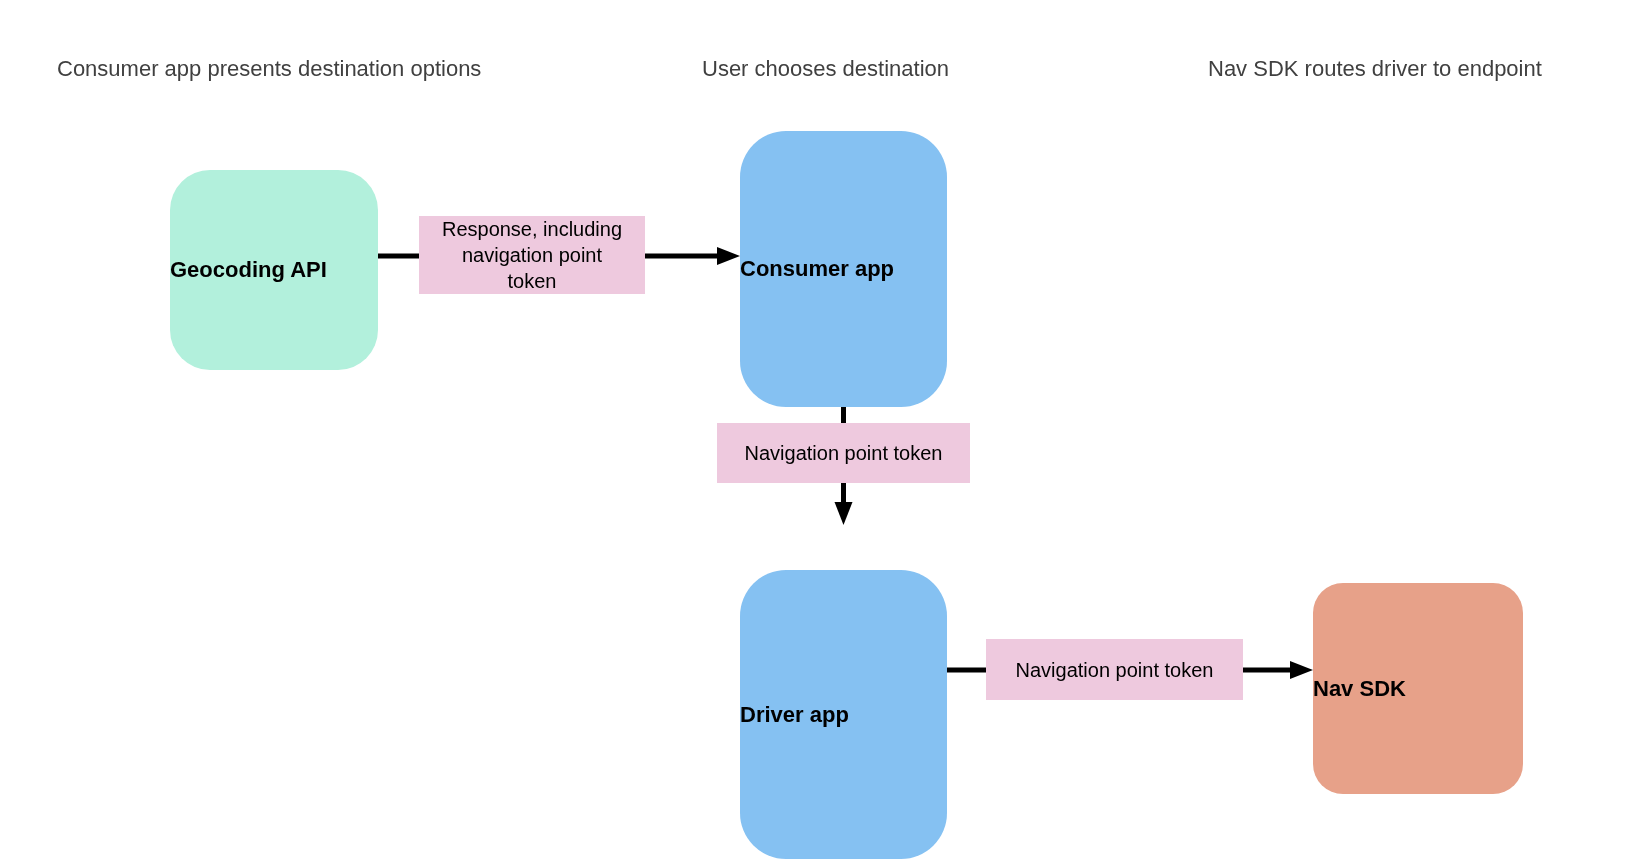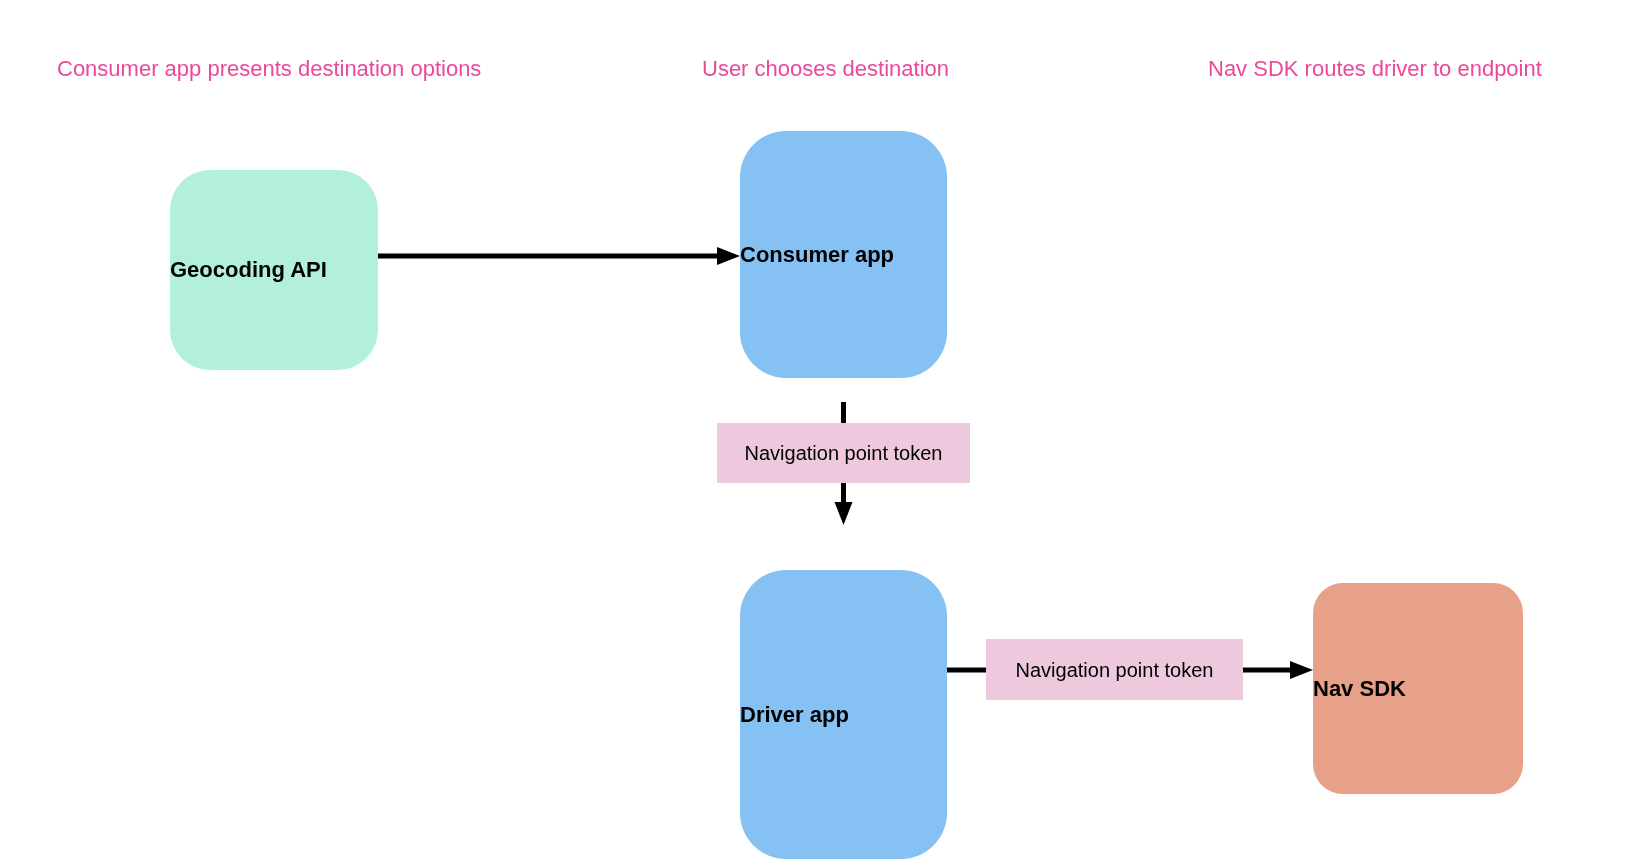--- a/index.html
+++ b/index.html
@@ -21,21 +21,21 @@
     left: 0;
     top: 0;
     z-index: 1;
   }
   .stage-header {
     position: absolute;
     z-index: 2;
     font-size: 22px;
     font-weight: 400;
     white-space: nowrap;
-    color: #ec4899;
+    color: #404040;
   }
   .node {
     position: absolute;
     z-index: 2;
     display: flex;
     align-items: center;
     justify-content: flex-start;
     font-size: 22px;
     font-weight: 700;
     text-align: center;
@@ -80,32 +80,37 @@
   </svg>
 
   <div class="stage-header" style="left:57px; top:56px;">Consumer app presents destination options</div>
   <div class="stage-header" style="left:1208px; top:56px;">Nav SDK routes driver to endpoint</div>
   <div class="stage-header" style="left:702px; top:56px;">User chooses destination</div>
 
   <div class="node round-40" style="left: 170px; top: 152px; width: 208px; height: 200px; background-color: rgb(178, 240, 220);">
     <span>Geocoding API</span>
   </div>
 
-  <div class="node round-46" style="left: 740px; top: 113px; width: 207px; height: 247px; background-color: rgb(133, 193, 242);">
+  <div class="node round-46" style="left: 740px; top: 113px; width: 207px; height: 276px; background-color: rgb(133, 193, 242);">
     <span>Consumer app</span>
   </div>
 
   <div class="node round-46" style="left: 740px; top: 552px; width: 207px; height: 289px; background-color: rgb(133, 193, 242);">
     <span>Driver app</span>
   </div>
 
   <div class="node round-42" style="left: 1313px; top: 565px; width: 210px; height: 211px; background-color: rgb(231, 161, 137);">
     <span>Nav SDK</span>
   </div>
 
+  <div class="edge-label" style="left: 419px; top: 216px; width: 226px; height: 78px; background-color: rgb(238, 201, 222);">
+    <span class="line">Response, including</span>
+    <span class="line">navigation point</span>
+    <span class="line">token</span>
+  </div>
 
   <div class="edge-label" style="left: 717px; top: 423px; width: 253px; height: 60px; background-color: rgb(238, 201, 222);">
     <span class="line">Navigation point token</span>
   </div>
 
   <div class="edge-label" style="left: 986px; top: 639px; width: 257px; height: 61px; background-color: rgb(238, 201, 222);">
     <span class="line">Navigation point token</span>
   </div>
 
 </div>

